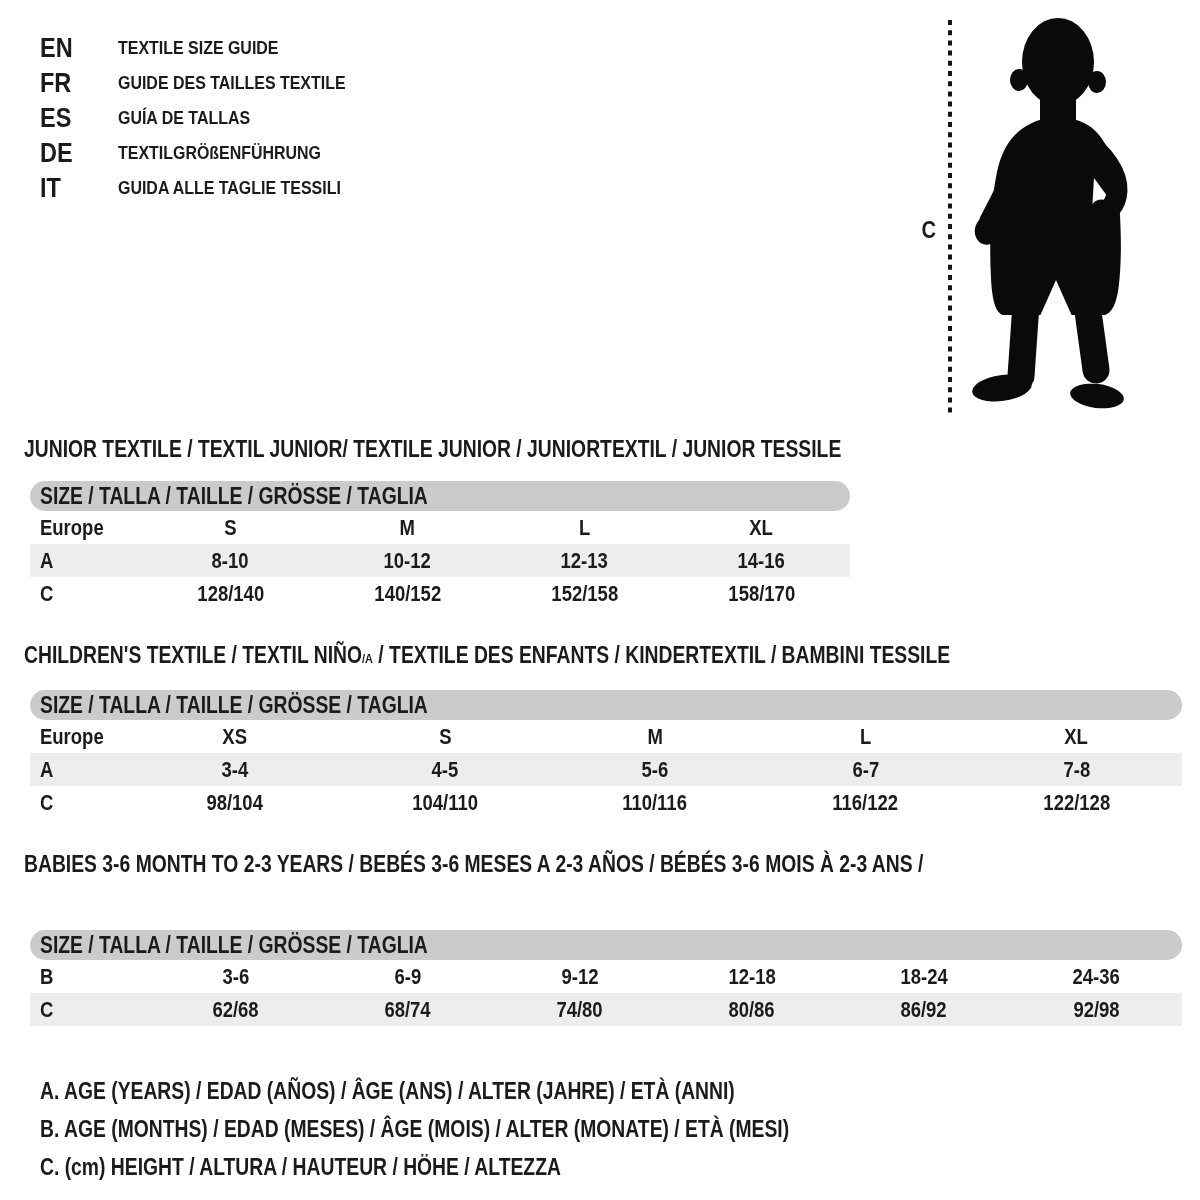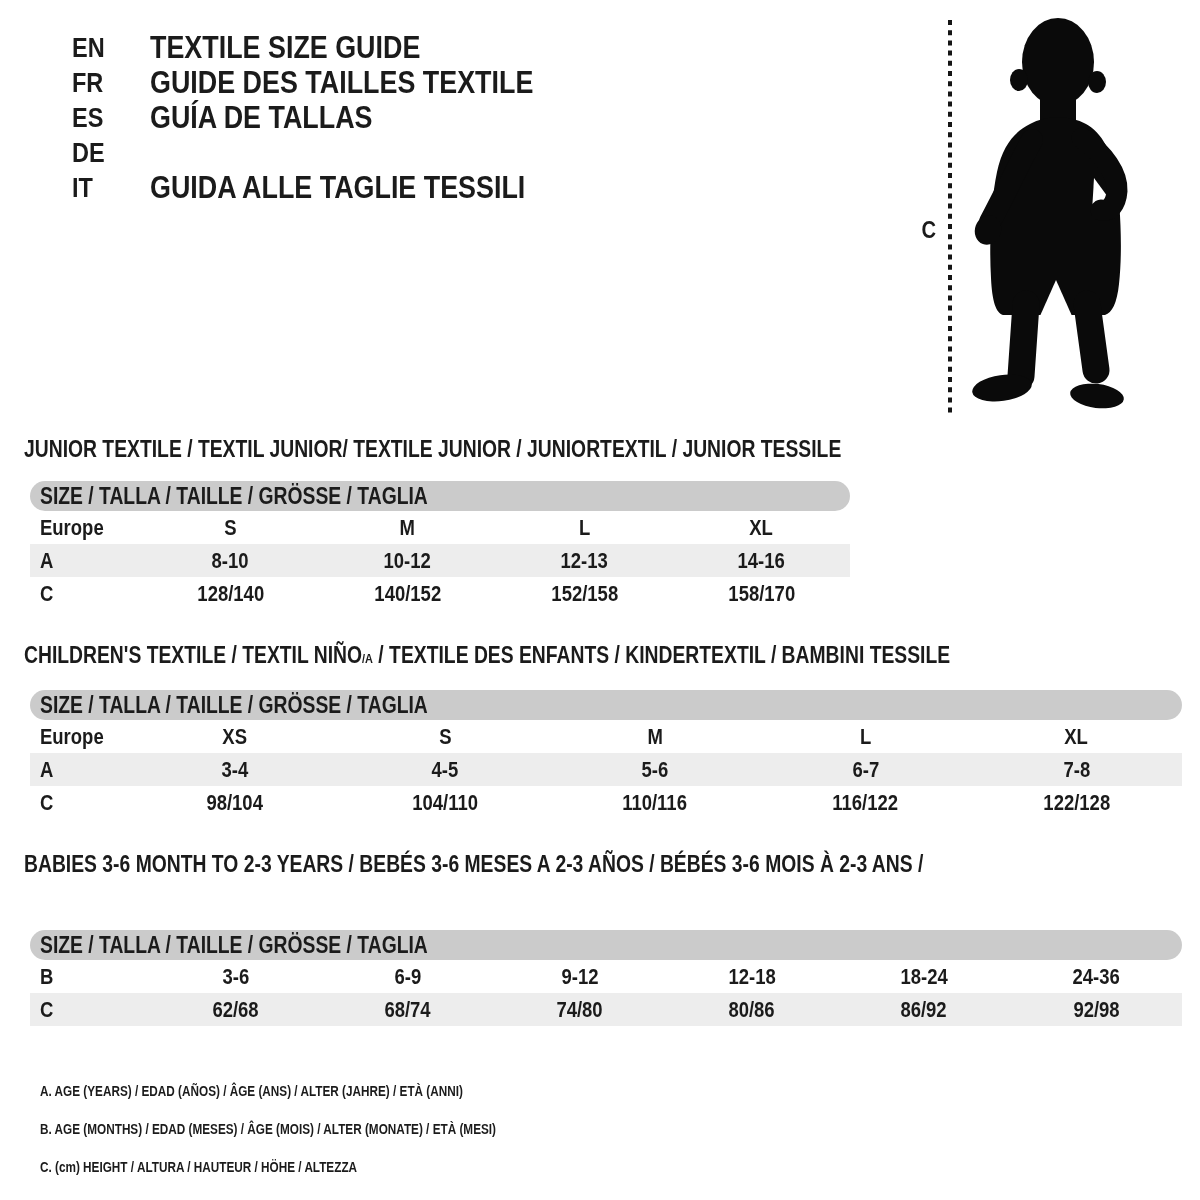--- a/index.html
+++ b/index.html
@@ -6,23 +6,23 @@
   .page {
     position:relative; width:1200px; height:1200px; overflow:hidden;
     background:#fff; color:#1b1b1b;
     font-family:"Liberation Sans", sans-serif; font-weight:700;
   }
   .cond { display:inline-block; transform:scaleX(0.84); transform-origin:0 50%; white-space:nowrap; }
   .cond-c { transform-origin:50% 50%; }
 
   
   .lang-block { position:absolute; left:40px; top:30px; }
-  .lang-row { display:flex; align-items:center; height:35px;margin-left:32px; }
+  .lang-row { display:flex; align-items:center; height:35px; }
   .lang-code { width:78px; font-size:28px; }
-  .lang-title { font-size:32px; }
+  .lang-title { font-size:19px; }
 
   
   .figure-svg { position:absolute; left:900px; top:12px; }
   .measure-label { position:absolute; left:916px; top:216px; width:26px; text-align:center; font-size:24px; }
 
   
   .section-title { position:absolute; left:24px; font-size:23px; white-space:nowrap; }
   .title-sub { font-size:13px; }
 
   
@@ -30,21 +30,21 @@
   table.size-table th { background:#cbcbcb; text-align:left; font-size:23px; height:30px; padding:0 0 0 10px; font-weight:700;border-radius:15px; }
   table.size-table td { font-size:22px; height:33px; text-align:center; padding:0; vertical-align:middle; font-weight:700; }
   table.size-table td.rowlabel { text-align:left; padding-left:10px; }
   tr.stripe td { background:#ededed; }
 
   .t-junior   { left:30px; top:481px; width:820px; }
   .t-children { left:30px; top:690px; width:1152px; }
   .t-babies   { left:30px; top:930px; width:1152px; }
 
   
-  .footnotes { position:absolute; left:40px; top:1072px; font-size:14px; }
+  .footnotes { position:absolute; left:40px; top:1072px; font-size:23px; }
   .footnote { height:38px; line-height:38px; }
 </style>
 </head>
 <body>
 
 <div class="page">
 
   <div class="lang-block">
     <div class="lang-row">
       <div class="lang-code"><span class="cond">EN</span></div>
@@ -53,20 +53,21 @@
     <div class="lang-row">
       <div class="lang-code"><span class="cond">FR</span></div>
       <div class="lang-title"><span class="cond">GUIDE DES TAILLES TEXTILE</span></div>
     </div>
     <div class="lang-row">
       <div class="lang-code"><span class="cond">ES</span></div>
       <div class="lang-title"><span class="cond">GUÍA DE TALLAS</span></div>
     </div>
     <div class="lang-row">
       <div class="lang-code"><span class="cond">DE</span></div>
+      <div class="lang-title"><span class="cond">TEXTILGRÖßENFÜHRUNG</span></div>
     </div>
     <div class="lang-row">
       <div class="lang-code"><span class="cond">IT</span></div>
       <div class="lang-title"><span class="cond">GUIDA ALLE TAGLIE TESSILI</span></div>
     </div>
   </div>
 
   <div class="measure-label"><span class="cond cond-c">C</span></div>
 
   <svg class="figure-svg" width="280" height="412" viewBox="0 0 280 412" aria-hidden="true">

